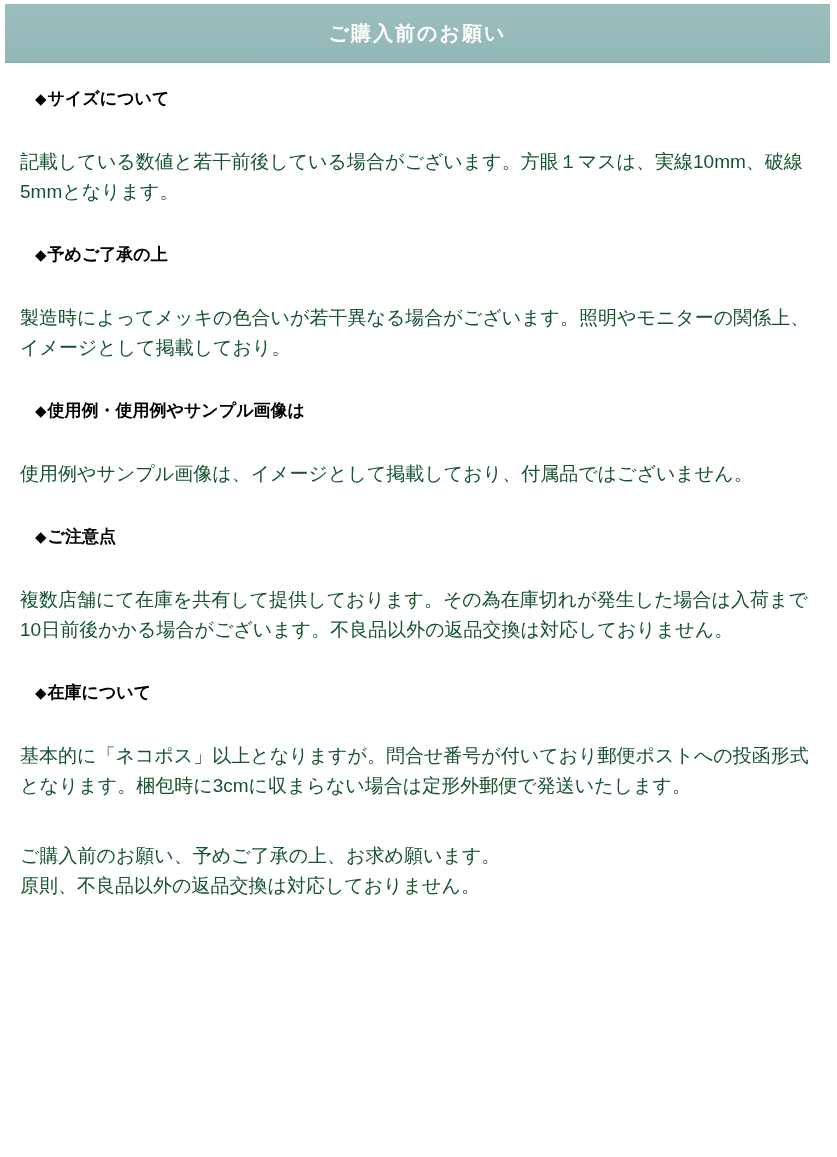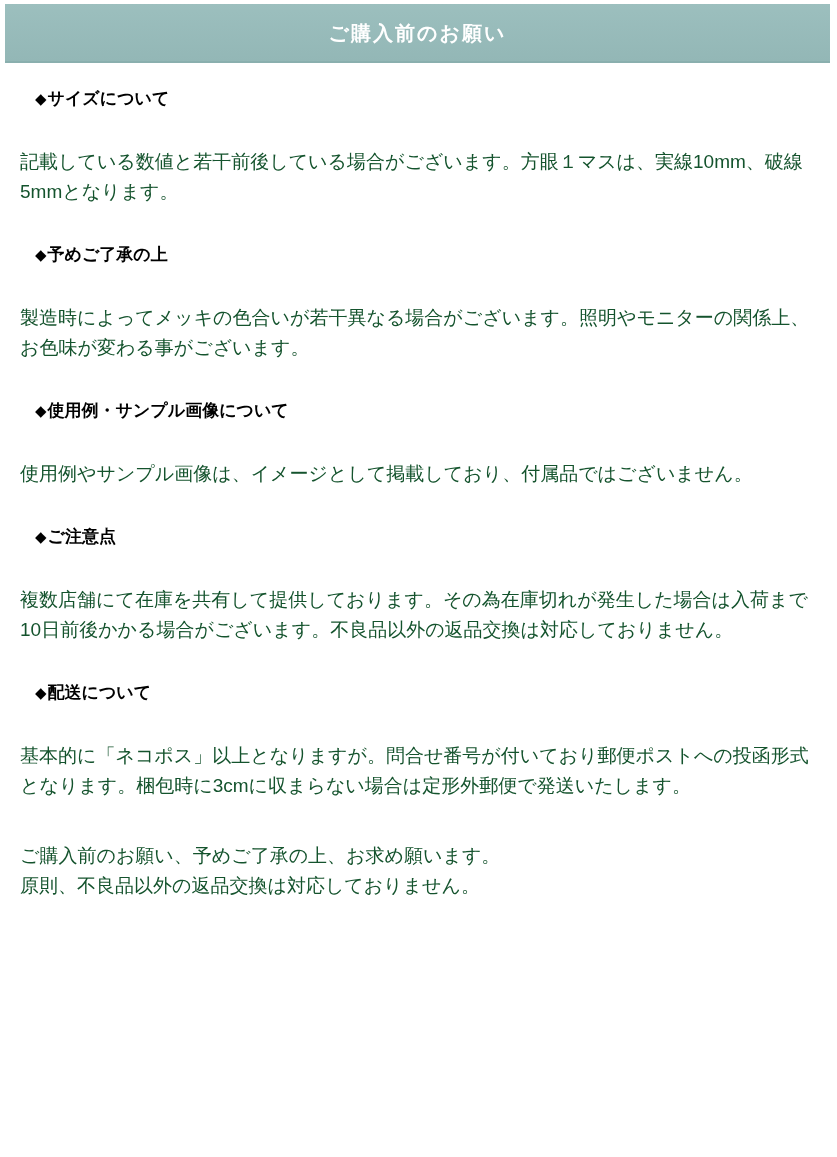--- a/index.html
+++ b/index.html
@@ -69,37 +69,37 @@
 
   <main class="content">
 
     <section>
       <h3 class="sec-h"><span class="bullet">◆</span><span>サイズについて</span></h3>
       <p class="sec-p">記載している数値と若干前後している場合がございます。方眼１マスは、実線10mm、破線5mmとなります。</p>
     </section>
 
     <section>
       <h3 class="sec-h"><span class="bullet">◆</span><span>予めご了承の上</span></h3>
-      <p class="sec-p">製造時によってメッキの色合いが若干異なる場合がございます。照明やモニターの関係上、お色味が変わる事がございます。</p>
+      <p class="sec-p">製造時によってメッキの色合いが若干異なる場合がございます。照明やモニターの関係上、イメージとして掲載しており。</p>
     </section>
 
     <section>
-      <h3 class="sec-h"><span class="bullet">◆</span><span>使用例・サンプル画像について</span></h3>
+      <h3 class="sec-h"><span class="bullet">◆</span><span>使用例・使用例やサンプル画像は</span></h3>
       <p class="sec-p">使用例やサンプル画像は、イメージとして掲載しており、付属品ではございません。</p>
     </section>
 
     <section>
       <h3 class="sec-h"><span class="bullet">◆</span><span>ご注意点</span></h3>
     </section>
 
     <section>
       <p class="sec-p">複数店舗にて在庫を共有して提供しております。その為在庫切れが発生した場合は入荷まで10日前後かかる場合がございます。不良品以外の返品交換は対応しておりません。</p>
     </section>
 
     <section>
-      <h3 class="sec-h"><span class="bullet">◆</span><span>配送について</span></h3>
+      <h3 class="sec-h"><span class="bullet">◆</span><span>在庫について</span></h3>
       <p class="sec-p"><span>基本的に「ネコポス」以上となりますが。問合せ番号が付いており郵便ポストへの投函形式となります。梱包時に3cmに収まらない場合は定形外郵便で発送いたします。</span><br></p>
     </section>
 
     <p class="sec-p closing"><span>ご購入前のお願い、予めご了承の上、お求め願います。</span><br><span>原則、不良品以外の返品交換は対応しておりません。</span></p>
 
   </main>
 </div>
 
 </body></html>

